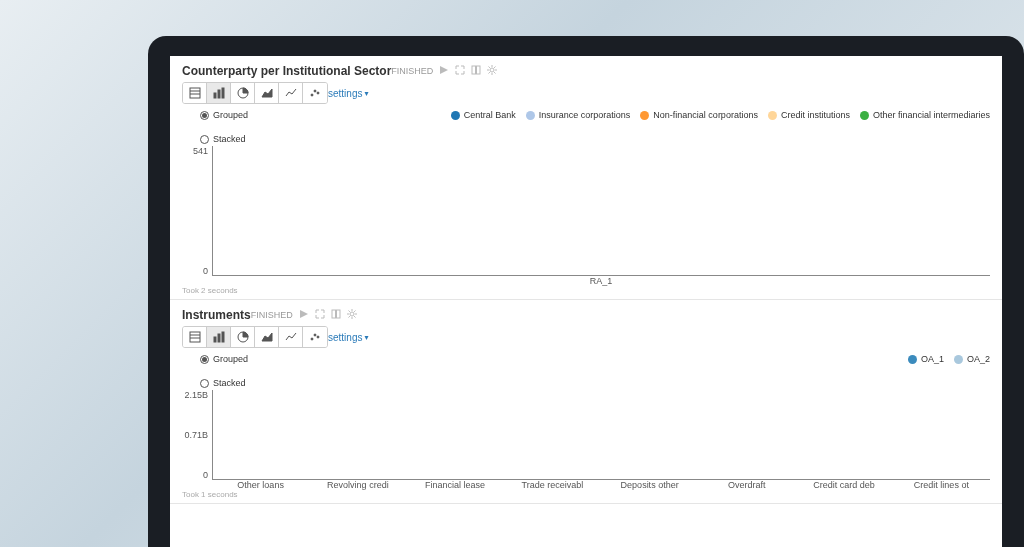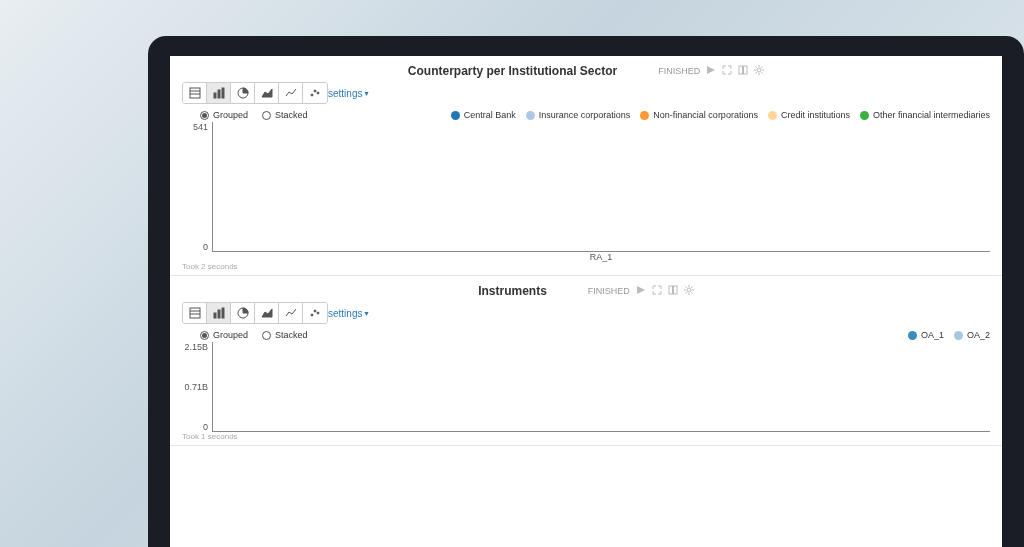--- a/index.html
+++ b/index.html
@@ -23,39 +23,38 @@
     overflow: hidden;
     font-size: 10px;
     color: #333;
   }
   .panel {
     border-bottom: 1px solid #e5e5e5;
     padding: 8px 12px 4px 12px;
     position: relative;
   }
   .panel-header {
-    display: flex; align-items: center; justify-content: center;
+    display: flex; align-items: center; justify-content: flex-start;
     margin-bottom: 4px;
-    gap: 41px;
   }
   .panel-title { font-size: 12px; font-weight: 700; color: #333; }
   .panel-status { display: flex; align-items: center; gap: 6px; color: #999; font-size: 9px; }
   .panel-status svg { width: 10px; height: 10px; fill: #bbb; }
   .toolbar-row { display: flex; align-items: center; margin-bottom: 6px; }
   .btn-group { display: flex; border: 1px solid #ccc; border-radius: 3px; overflow: hidden; }
   .tbtn {
     width: 24px; height: 20px; display:flex; align-items:center; justify-content:center;
     background: #fff; border-right: 1px solid #ccc; cursor: pointer;
   }
   .tbtn:last-child { border-right: none; }
   .tbtn.active { background: #e9e9e9; }
   .tbtn svg { width: 12px; height: 12px; fill: #555; stroke: #555; }
   .settings-link { color: #2b7bb9; font-size: 10px; cursor: pointer; display:flex; align-items:center; gap:2px;}
   .settings-link::after { content: "▾"; font-size: 8px; }
-  .radio-row { display: flex; gap: 14px; margin-left: 18px; margin-bottom:2px;}
+  .radio-row { display: flex; gap: 14px; margin-left: 18px; margin-bottom:2px;flex-direction:column;}
   .radio { display: flex; align-items: center; gap: 4px; font-size: 9px; color:#333; cursor:pointer;}
   .radio .dot { width: 9px; height: 9px; border: 1px solid #555; border-radius: 50%; display:inline-flex; align-items:center; justify-content:center;}
   .radio .dot.fill::after { content:""; width:5px; height:5px; background:#555; border-radius:50%; }
   .legend { display:flex; gap:10px; font-size:9px; color:#333; flex-wrap:wrap; justify-content:flex-end;}
   .legend .item { display:flex; align-items:center; gap:4px;justify-content:space-between;}
   .swatch { width:9px; height:9px; border-radius:50%; display:inline-block;}
   .chart-zone { display:flex; }
   .yaxis { width:30px; display:flex; flex-direction:column; justify-content:space-between; align-items:flex-end; padding-right:4px; font-size:9px; color:#555;}
   .plot { flex:1; border-left:1px solid #888; border-bottom:1px solid #888; position:relative; }
   .bars-row { position:absolute; bottom:0; left:0; right:0; display:flex; align-items:flex-end;}
@@ -327,17 +326,27 @@
                 <div class="c2-bar" style="background: rgb(59, 139, 189); height: 3.72093%;"></div>
                 <div class="c2-bar" style="background: rgb(169, 200, 221); height: 2.7907%;"></div>
               </div>
               <div class="c2-group">
                 <div class="c2-bar" style="background: rgb(59, 139, 189); height: 2.32558%;"></div>
                 <div class="c2-bar" style="background: rgb(169, 200, 221); height: 1.86047%;"></div>
               </div>
             </div>
       </div>
     </div>
+    <div class="xaxis" id="xaxis2">
+          <div class="xlabel" style="flex: 1 1 0%;">Other loans</div>
+          <div class="xlabel" style="flex: 1 1 0%;">Revolving credi</div>
+          <div class="xlabel" style="flex: 1 1 0%;">Financial lease</div>
+          <div class="xlabel" style="flex: 1 1 0%;">Trade receivabl</div>
+          <div class="xlabel" style="flex: 1 1 0%;">Deposits other</div>
+          <div class="xlabel" style="flex: 1 1 0%;">Overdraft</div>
+          <div class="xlabel" style="flex: 1 1 0%;">Credit card deb</div>
+          <div class="xlabel" style="flex: 1 1 0%;">Credit lines ot</div>
+        </div>
     <div class="footer-note">Took 1 seconds</div>
   </div>
 
 </div>
 </div>
 
 </body></html>

